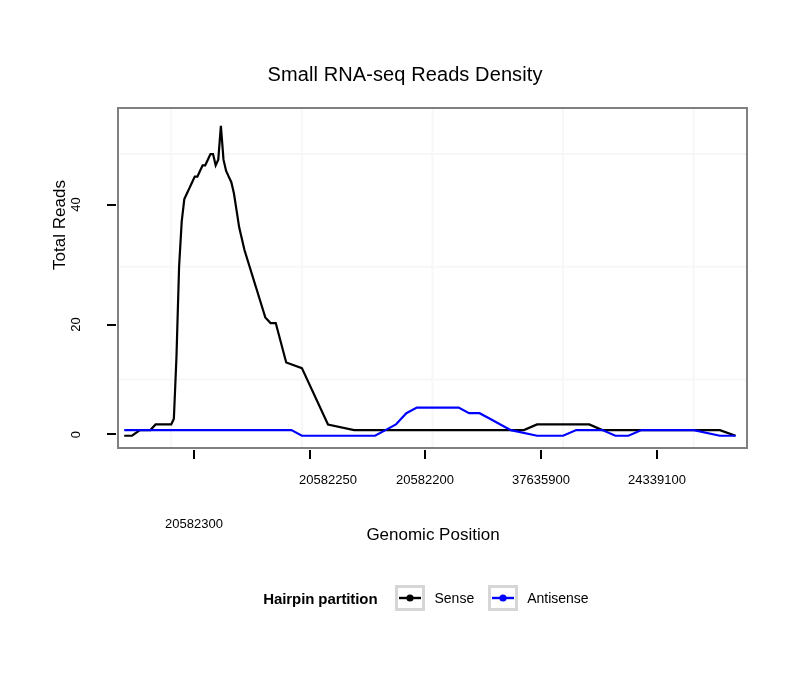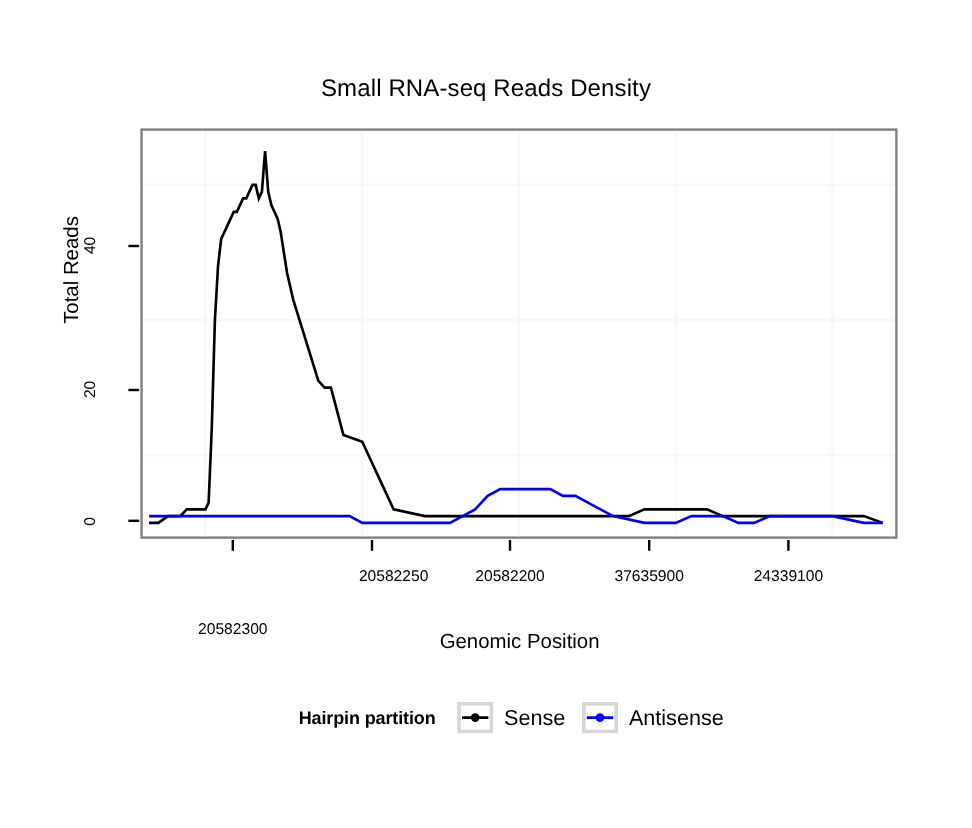--- a/index.html
+++ b/index.html
@@ -123,21 +123,21 @@
     height: 26px;
     border: 3px solid #d6d6d6;
     background: #ffffff;
     box-sizing: border-box;
     display: flex;
     align-items: center;
     justify-content: center;
     margin-right: 9px;
   }
   .legend-label {
-    font-size: 18px;
+    font-size: 14px;
   }
 </style>
 </head>
 <body>
 
 <div id="figure">
 
   <div class="chart-title">Small RNA-seq Reads Density</div>
 
   <div class="ylab">Total Reads</div>

